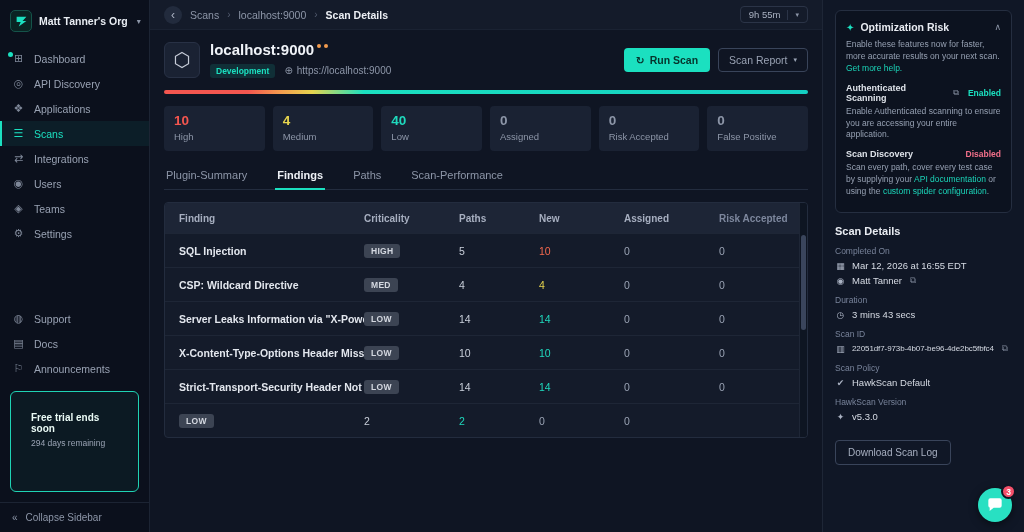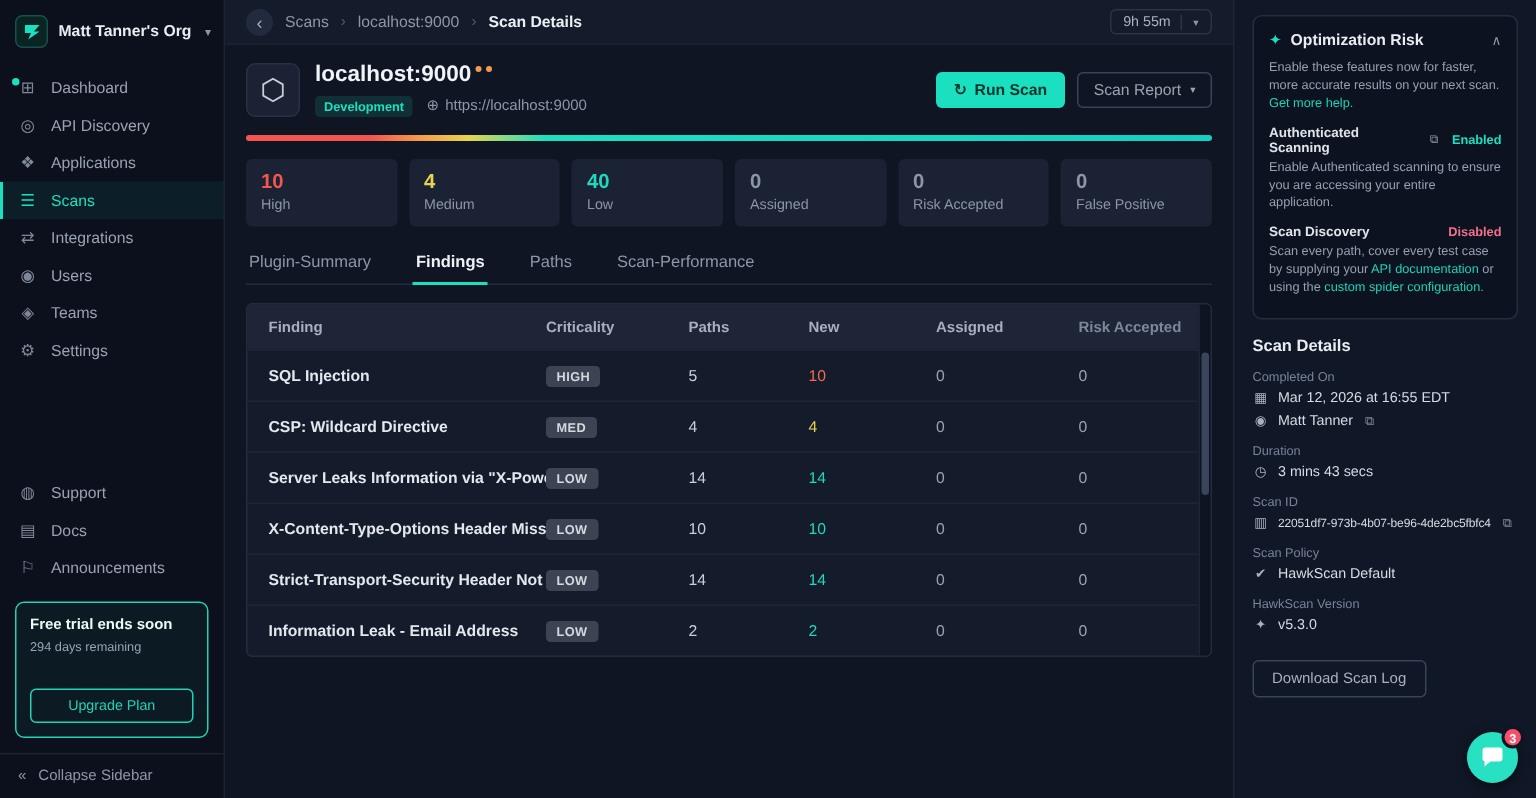--- a/index.html
+++ b/index.html
@@ -17,21 +17,21 @@
   .logo { width:22px; height:22px; border-radius:5px; background:#0a2423; border:1px solid #15534a; display:flex; align-items:center; justify-content:center; flex-shrink:0; }
   .org-name { font-size:10.5px; font-weight:700; color:#e9edf3; white-space:nowrap; }
   .org-caret { color:#8d96a8; font-size:8px; margin-left:2px; }
   .nav { margin-top:4px; }
   .nav-item { display:flex; align-items:center; gap:9px; padding:6px 12px; color:#99a2b3; font-size:10.5px; position:relative; }
   .nav-item .nicon { width:13px; text-align:center; font-size:11px; color:#7f8899; flex-shrink:0; }
   .nav-item.active { color:#1be0c0; background:rgba(27,224,192,0.07); box-shadow:inset 2px 0 0 #1be0c0; }
   .nav-item.active .nicon { color:#1be0c0; }
   .ndot { position:absolute; left:8px; top:6px; width:5px; height:5px; border-radius:50%; background:#1be0c0; }
   .bottom-group { margin-top:auto; }
-  .trial { margin:10px 10px; border:1px solid #1fd3b4; background:rgba(31,211,180,0.05); border-radius:6px; padding:9px; }
+  .trial { margin:10px 10px; border:1px solid #1fd3b4; background:rgba(31,211,180,0.05); border-radius:6px; padding:20px; }
   .trial-title { font-size:10px; font-weight:700; color:#eafaf5; margin-bottom:4px; }
   .trial-sub { font-size:8.5px; color:#9aa3b4; margin-bottom:23px; }
   .trial-btn { display:block; width:100%; border:1px solid #1fd3b4; background:transparent; color:#1fd3b4; font-size:9.5px; padding:5px 0; border-radius:4px; text-align:center; font-family:inherit; }
   .collapse-bar { border-top:1px solid #1c2433; padding:9px 12px; display:flex; align-items:center; gap:8px; color:#8d96a8; font-size:10px; }
 
   
   .main { flex:1; min-width:0; display:flex; flex-direction:column; background:#0f1523; }
   .crumbbar { height:30px; flex-shrink:0; background:#141b2a; border-bottom:1px solid #1a2232; display:flex; align-items:center; gap:8px; padding:0 14px; }
   .backbtn { width:18px; height:18px; border-radius:50%; background:#222b3d; color:#aab2c2; display:flex; align-items:center; justify-content:center; font-size:12px; line-height:1; flex-shrink:0; }
   .crumb { font-size:10.5px; color:#8d96a8; }
@@ -165,21 +165,20 @@
       <span class="nicon" data-interactable="false">▤</span>
       <span data-interactable="false">Docs</span>
     </div>
     <div class="nav-item" data-interactable="true">
       <span class="nicon" data-interactable="false">⚐</span>
       <span data-interactable="false">Announcements</span>
     </div>
     <div class="trial" data-interactable="false">
       <div class="trial-title" data-interactable="false">Free trial ends soon</div>
       <div class="trial-sub" data-interactable="false">294 days remaining</div>
-      <button class="trial-btn" data-interactable="true">Upgrade Plan</button>
     </div>
     <div class="collapse-bar" data-interactable="true">
       <span data-interactable="false">«</span>
       <span data-interactable="false">Collapse Sidebar</span>
     </div>
   </div>
 </aside>
 
 <main class="main" data-interactable="false">
   <div class="crumbbar" data-interactable="false">
@@ -317,21 +316,20 @@
       <div class="tgrid trow" data-interactable="true">
         <span class="cell-finding" data-interactable="false">Strict-Transport-Security Header Not ...</span>
         <span data-interactable="false"><span class="crit-badge" data-interactable="false">LOW</span></span>
         <span data-interactable="false">14</span>
         <span class="cell-new teal" data-interactable="false">14</span>
         <span class="cell-dim" data-interactable="false">0</span>
         <span class="cell-dim" data-interactable="false">0</span>
       </div>
 
       <div class="tgrid trow" data-interactable="true">
-        <span class="cell-finding" data-interactable="false">Information Leak - Email Address</span>
         <span data-interactable="false"><span class="crit-badge" data-interactable="false">LOW</span></span>
         <span data-interactable="false">2</span>
         <span class="cell-new teal" data-interactable="false">2</span>
         <span class="cell-dim" data-interactable="false">0</span>
         <span class="cell-dim" data-interactable="false">0</span>
       </div>
 
       <div class="vtrack" data-interactable="true">
         <div class="vthumb" data-interactable="true"></div>
       </div>

